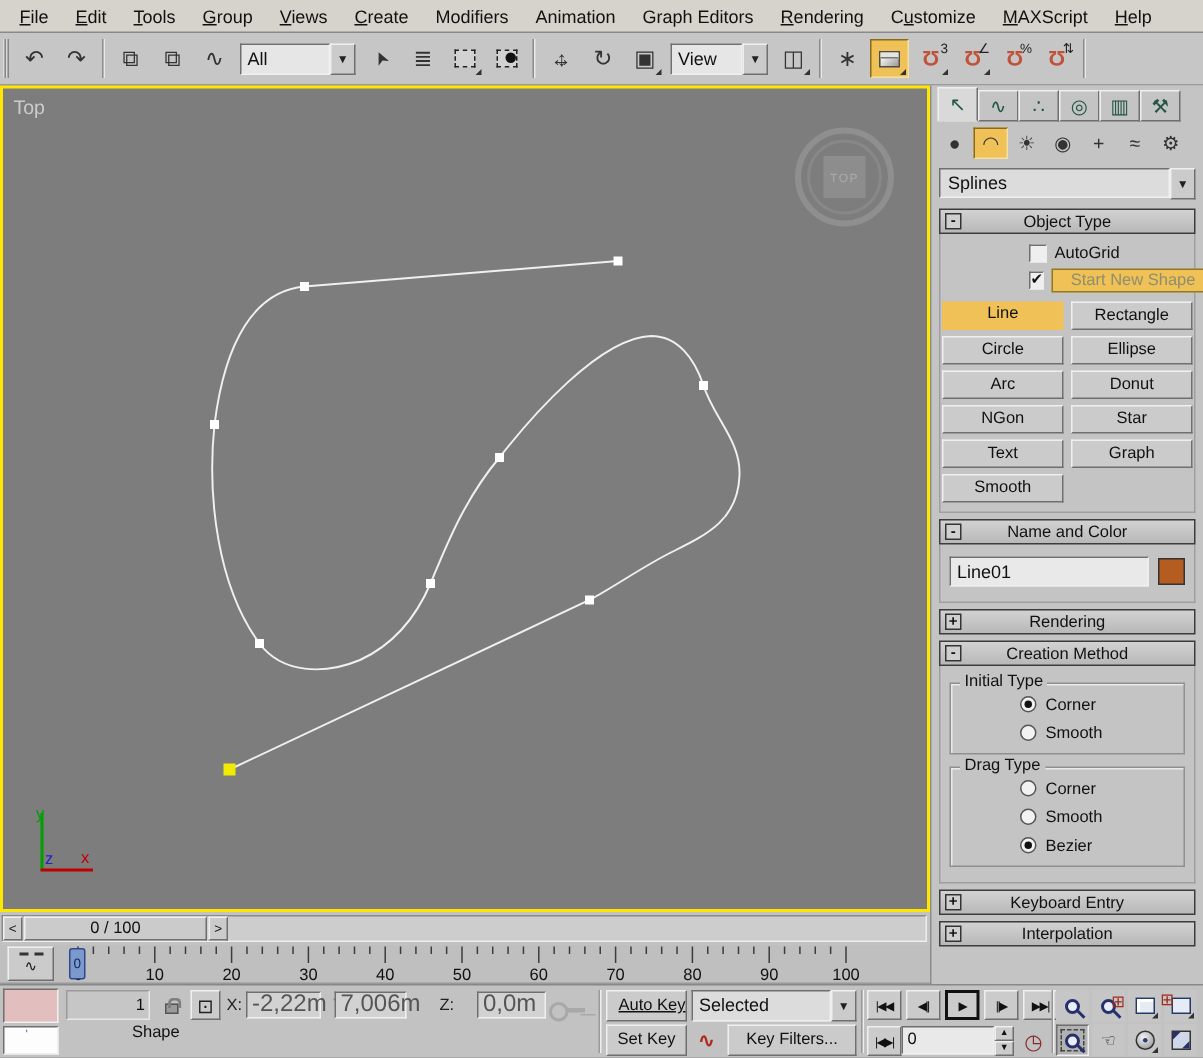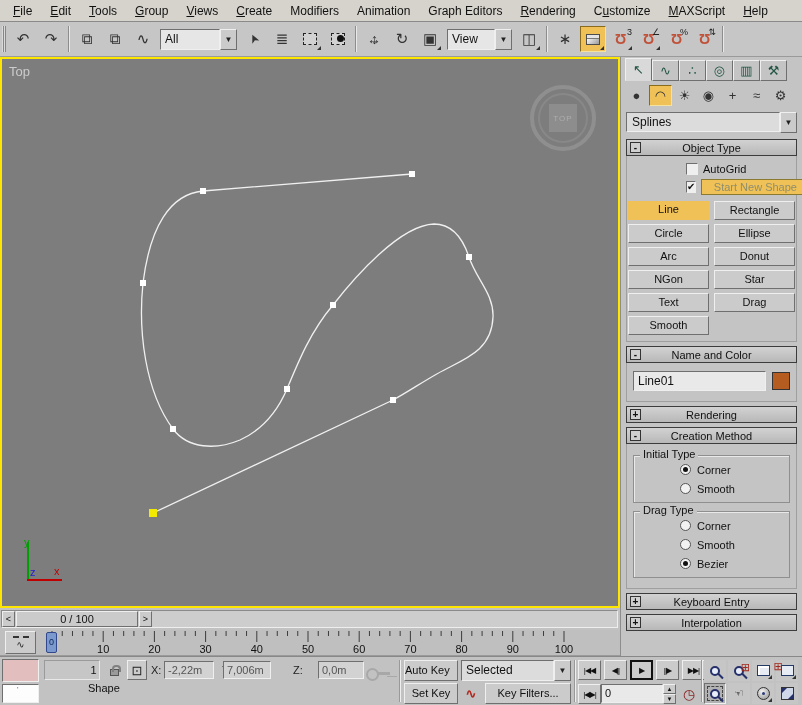--- a/index.html
+++ b/index.html
@@ -99,24 +99,24 @@
 #framemark{position:absolute;left:46px;top:2px;width:11px;height:21px;background:#7b99cc;border:1px solid #31498c;border-radius:2px;font-size:9px;color:#102a60;text-align:center;line-height:19px;}
 
 #statusbar{position:absolute;left:0;top:656px;width:802px;height:49px;background:#c2c2c2;border-top:1px solid #888;}
 .abs{position:absolute;}
 #swatch-pink{left:2px;top:2px;width:37px;height:23px;background:#e3bebe;border:1px solid;border-color:#6f6f6f #efefef #efefef #6f6f6f;}
 #swatch-white{left:2px;top:27px;width:37px;height:19px;background:#fdfdfd;border:1px solid;border-color:#6f6f6f #efefef #efefef #6f6f6f;font-size:8px;color:#3a66cc;padding-left:14px;}
 #selcount{left:44px;top:3px;width:56px;height:20px;line-height:18px;text-align:center;background:#c6c6c6;border:1px solid;border-color:#9a9a9a #e8e8e8 #e8e8e8 #9a9a9a;padding-left:43px;}
 #lockbtn{left:104px;top:3px;width:20px;height:20px;display:flex;align-items:center;justify-content:center;}
 #absbtn{left:127px;top:3px;width:20px;height:20px;display:flex;align-items:center;justify-content:center;font-size:13px;color:#222;}
 .coordlab{top:7px;color:#222;}
-.coordfield{top:4px;height:18px;line-height:16px;padding:0 3px;background:#d2d2d2;border:1px solid;border-color:#6f6f6f #efefef #efefef #6f6f6f;color:#555;font-size:11px;}
+.coordfield{top:4px;height:18px;line-height:16px;padding:0 3px;background:#d2d2d2;border:1px solid;border-color:#6f6f6f #efefef #efefef #6f6f6f;color:#555;font-size:16px;}
 #keyicon{left:366px;top:10px;}
 #prompt{left:44px;top:28px;width:350px;height:18px;line-height:17px;color:#222;font-size:11px;white-space:nowrap;}
-#autokey{left:404px;top:3px;width:54px;height:21px;text-align:left;line-height:19px;}
+#autokey{left:404px;top:3px;width:54px;height:21px;text-align:right;line-height:19px;text-decoration:underline;}
 #setkey{left:404px;top:26px;width:54px;height:21px;text-align:center;line-height:19px;}
 #seldd{left:461px;top:3px;width:110px;height:21px;display:flex;}
 #seldd .val{flex:1;height:100%;background:#dcdcdc;border:1px solid;border-color:#6f6f6f #efefef #efefef #6f6f6f;line-height:19px;padding:0 4px;font-size:12px;}
 #kfcurve{left:461px;top:26px;width:20px;height:21px;display:flex;align-items:center;justify-content:center;color:#b02a20;font-size:13px;font-weight:bold;}
 #keyfilters{left:485px;top:26px;width:86px;height:21px;text-align:center;line-height:19px;}
 .pb{height:20px;display:flex;align-items:center;justify-content:center;font-size:8px;letter-spacing:-1px;color:#111;white-space:nowrap;}
 #playbtn-wrap{border:2px solid #111 !important;}
 #framefield{left:601px;top:27px;width:62px;height:19px;background:#e9e9e9;border:1px solid;border-color:#6f6f6f #efefef #efefef #6f6f6f;line-height:17px;padding:0 3px;}
 #spinner{left:663px;top:27px;width:13px;height:19px;display:flex;flex-direction:column;}
 #spinner div{flex:1;font-size:6px;line-height:8px;text-align:center;background:#cbcbcb;border:1px solid;border-color:#efefef #6f6f6f #6f6f6f #efefef;}
@@ -271,21 +271,21 @@
       <div id="ot-grid">
           <div class="otbtn activeyellow">Line</div>
           <div class="otbtn raised">Rectangle</div>
           <div class="otbtn raised">Circle</div>
           <div class="otbtn raised">Ellipse</div>
           <div class="otbtn raised">Arc</div>
           <div class="otbtn raised">Donut</div>
           <div class="otbtn raised">NGon</div>
           <div class="otbtn raised">Star</div>
           <div class="otbtn raised">Text</div>
-          <div class="otbtn raised">Drag</div>
+          <div class="otbtn raised">Graph</div>
           <div class="otbtn raised">Smooth</div>
         </div>
     </div>
   </div>
 
   <div class="rollout">
     <div class="rhead">
       <span class="pm">-</span>
       <span class="rtitle">Name and Color</span>
     </div>

